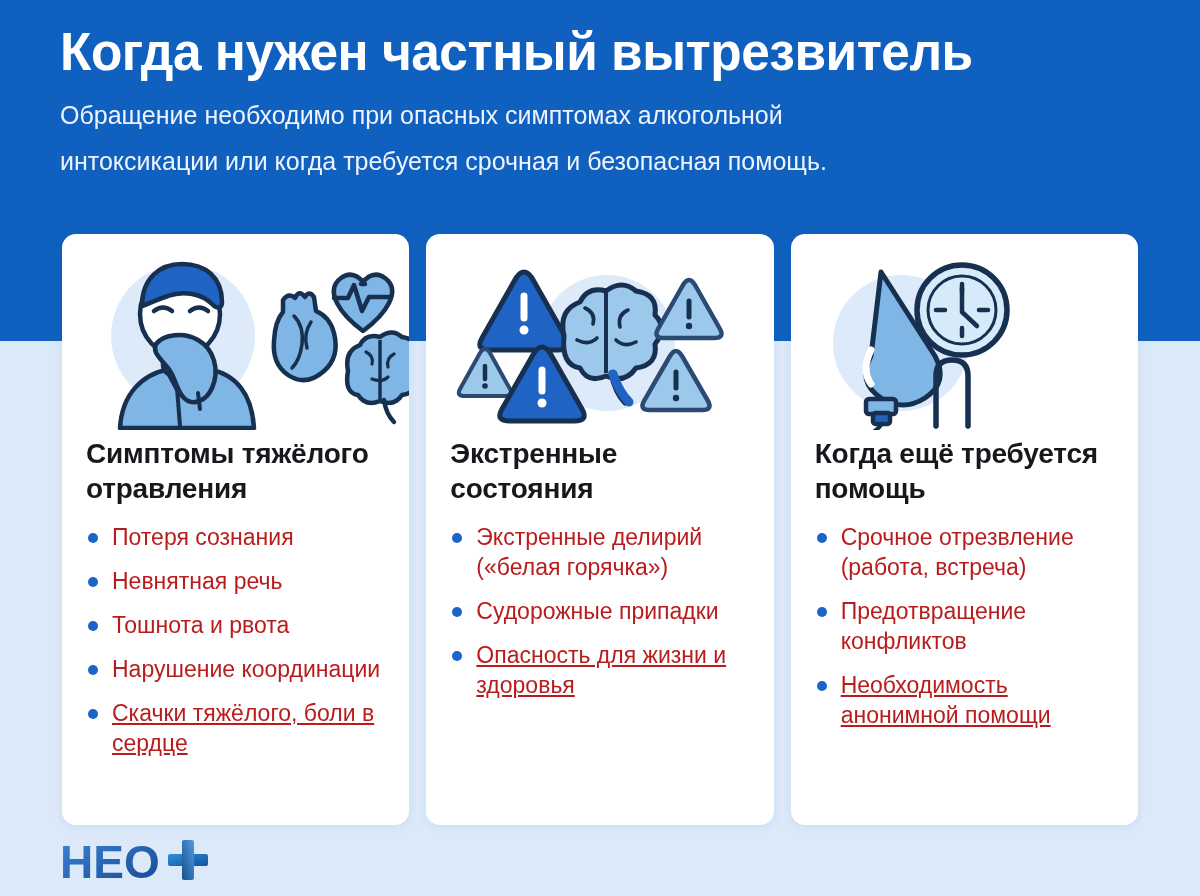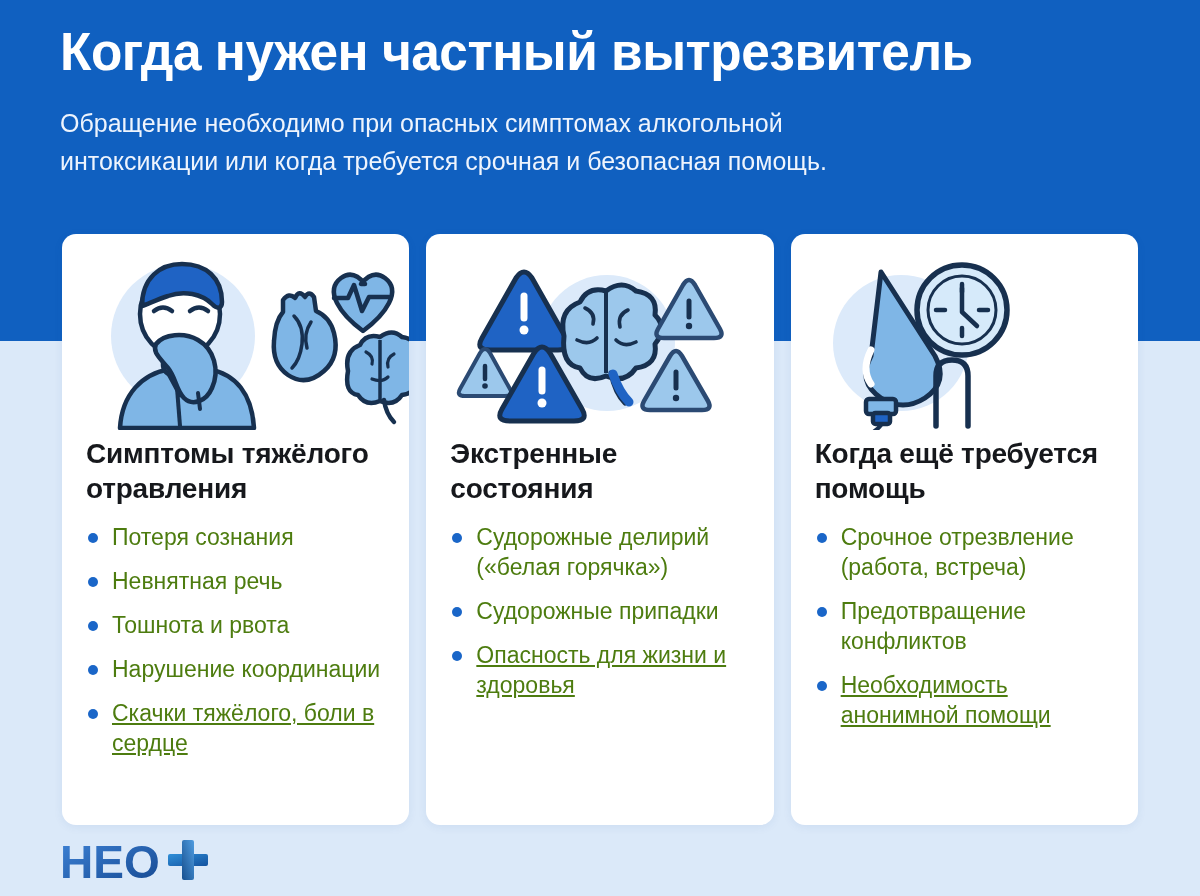--- a/index.html
+++ b/index.html
@@ -45,23 +45,23 @@
     font-size: 53px;
     line-height: 60px;
     font-weight: 700;
     color: #ffffff;
     letter-spacing: -0.5px;
     white-space: nowrap;
     transform: scaleX(0.97);
     transform-origin: left top;
   }
   .subtitle {
-    margin: 22px 0 0 0;
+    margin: 10px 0 0 0;
     font-size: 25px;
-    line-height: 38px;
+    line-height: 46px;
     font-weight: 400;
     color: #eef4fd;
     max-width: 1010px;
   }
 
   
   .cards {
     position: absolute;
     left: 62px;
     top: 222px;
@@ -107,21 +107,21 @@
     list-style: none;
     margin: 0;
     padding: 0;
   }
   .bullets li {
     position: relative;
     padding-left: 26px;
     margin-bottom: 14px;
     font-size: 23px;
     line-height: 30px;
-    color: #4d7c0f;
+    color: #b91c1c;
   }
   .bullets li:last-child { margin-bottom: 0; text-decoration: underline; }
   .bullets li .dot {
     position: absolute;
     left: 2px;
     top: 11px;
     width: 10px;
     height: 10px;
     border-radius: 50%;
     background: #1a66c8;
@@ -246,21 +246,21 @@
         <g>
           <path d="M226 108 q6 -10 12 0 l26 45 q5 9 -6 9 h-52 q-11 0 -6 -9 Z" fill="#9cc8ec" stroke="#2b4a73" stroke-width="4.5" stroke-linejoin="round"></path>
           <path d="M232 124 l0 16" stroke="#17304f" stroke-width="5" stroke-linecap="round"></path>
           <circle cx="232" cy="150" r="3.2" fill="#17304f"></circle>
         </g>
       </svg>
     </div>
     <div class="card-body">
       <h2 class="card-heading">Экстренные состояния</h2>
       <ul class="bullets">
-        <li><span class="dot"></span><span>Судорожные делирий («белая горячка»)</span></li>
+        <li><span class="dot"></span><span>Экстренные делирий («белая горячка»)</span></li>
         <li><span class="dot"></span><span>Судорожные припадки</span></li>
         <li><span class="dot"></span><span>Опасность для жизни и здоровья</span></li>
       </ul>
     </div>
   </div>
 
   <div class="card">
     <div class="card-art">
       <svg width="330" height="182" viewBox="0 0 330 182" fill="none">
         <circle cx="92" cy="95" r="68" fill="#dceafa"></circle>

